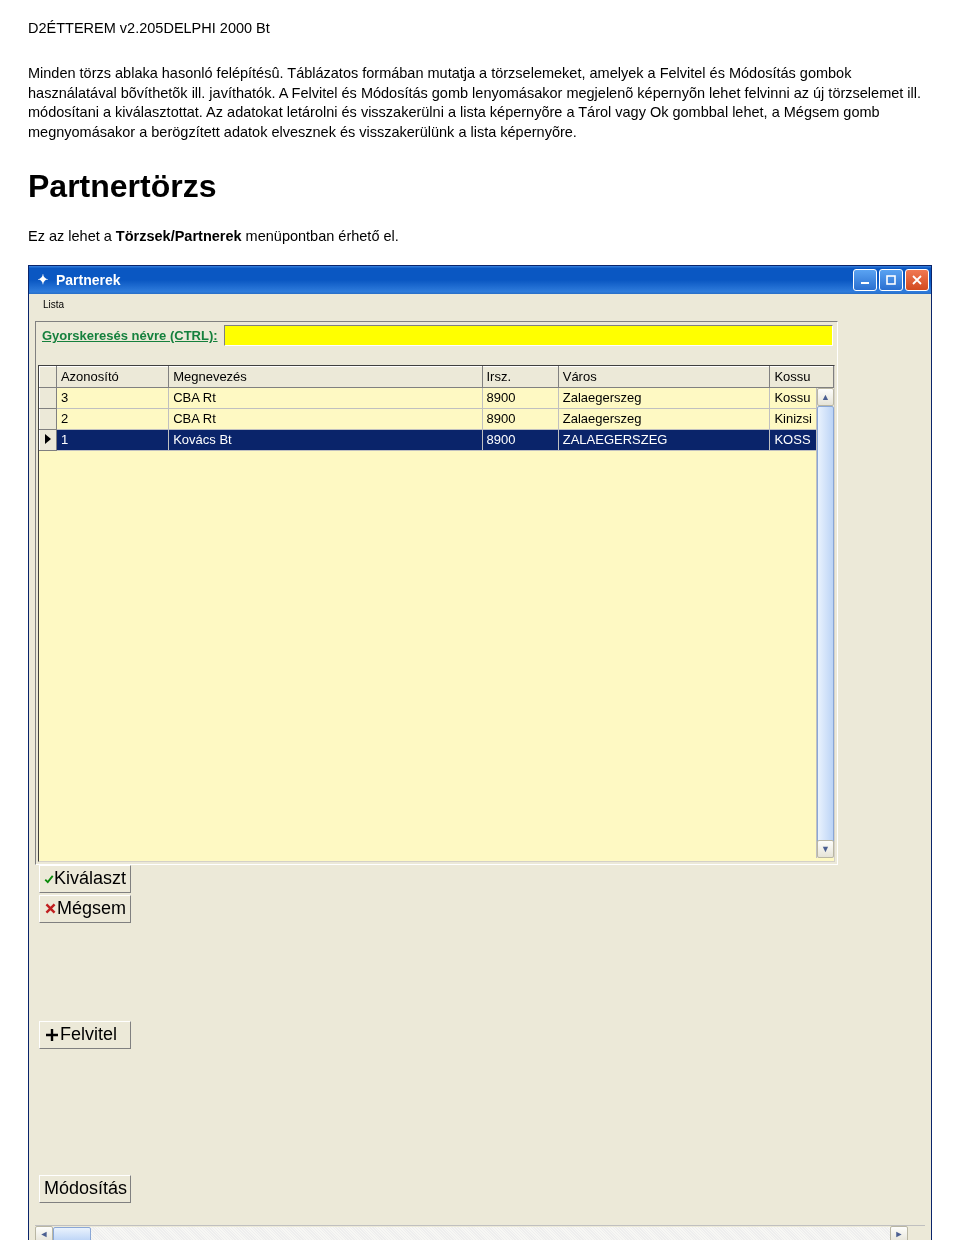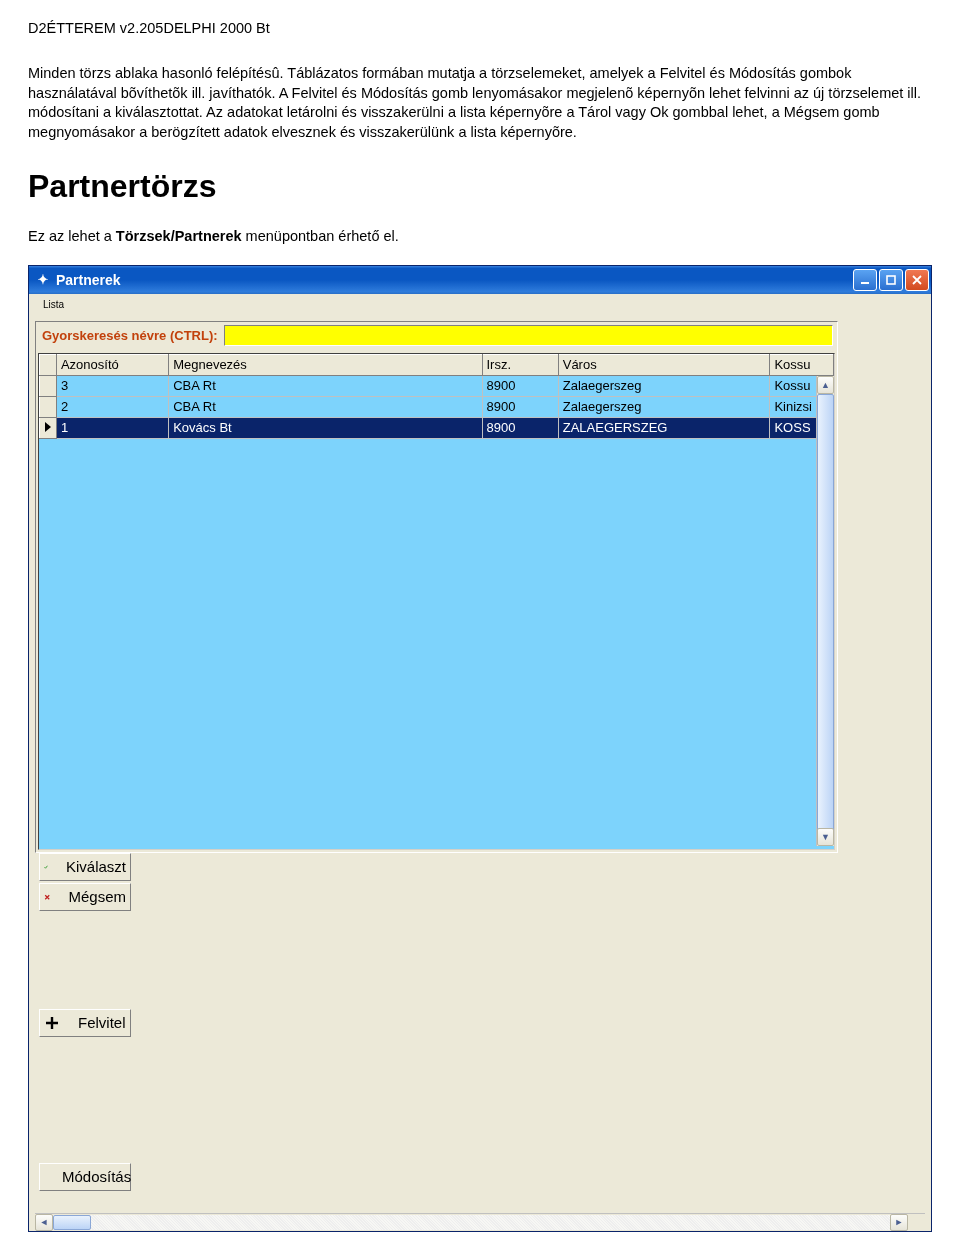--- a/index.html
+++ b/index.html
@@ -100,41 +100,42 @@
     vertical-align: top;
   }
   .search-row {
     padding: 3px 4px 3px 6px;
     display: flex;
     align-items: center;
     gap: 6px;
     font-size: 13px;
   }
   .search-label {
-    color: #c2410c;
+    color: #15803d;
     font-weight: bold;
     white-space: nowrap;
+    text-decoration: underline;
   }
   .search-input {
     flex: 1;
     height: 19px;
     background: #ffff00;
     border-top: 1px solid #808080;
     border-left: 1px solid #808080;
     border-right: 1px solid #fff;
     border-bottom: 1px solid #fff;
   }
 
   .grid-wrap {
     border-top: 1px solid #404040;
     border-left: 1px solid #404040;
     border-right: 1px solid #d4d0c8;
     border-bottom: 1px solid #d4d0c8;
-    background: #7dd3fc;
-    margin: 4px 2px 2px 2px;
+    background: #fef9c3;
+    margin: 16px 2px 2px 2px;
     position: relative;
     height: 495px;
     overflow: hidden;
   }
   table.grid {
     border-collapse: collapse;
     font-size: 13px;
     width: 100%;
     table-layout: fixed;
   }
@@ -251,22 +252,22 @@
   .sbutton {
     width: 82px; height: 26px;
     margin-bottom: 2px;
     background: #ece9d8;
     border-top: 1px solid #fff;
     border-left: 1px solid #fff;
     border-right: 1px solid #808080;
     border-bottom: 1px solid #808080;
     display:flex; align-items:center;
     padding: 0 4px;
-    font-size: 15px;
-    gap: 18px;
+    font-size: 18px;
+    gap: 0;
     cursor: default;
   }
   .sbutton .ic { width:16px; height:16px; display:inline-flex;align-items:center;justify-content:center;}
   .gap { height: 96px; }
   .gap2 { height: 124px; }
 
 </style>
 </head>
 <body>
 

